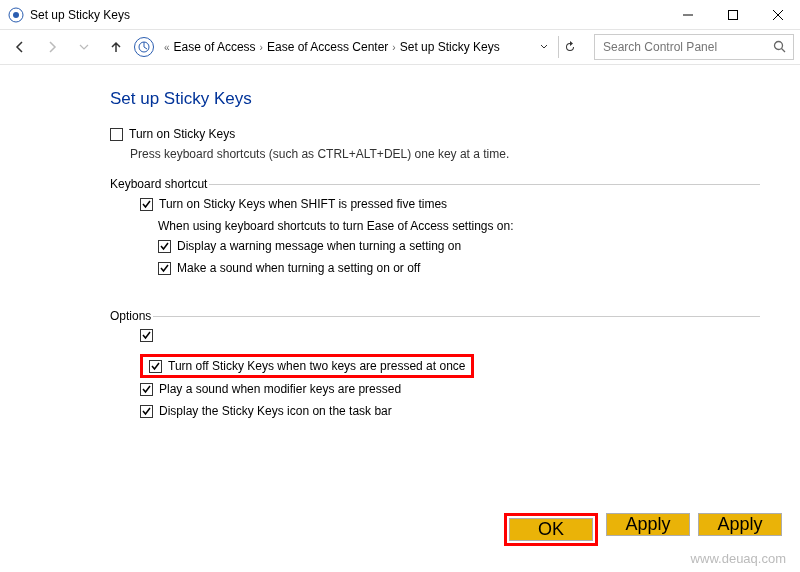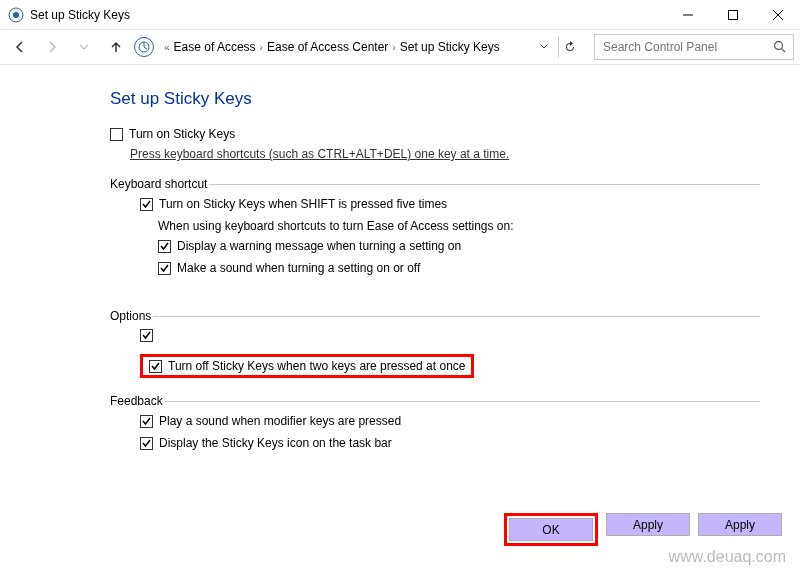--- a/index.html
+++ b/index.html
@@ -104,21 +104,20 @@
     border: 1px solid #333;
     display: inline-flex; align-items: center; justify-content: center;
     margin-right: 6px;
     flex-shrink: 0;
   }
   .chk.checked svg { display: block; }
   .chk svg { display: none; width: 11px; height: 11px; }
   .desc {
     margin: 6px 0 16px 20px;
     color: #333;
-    text-decoration: underline;
   }
   .group {
     margin: 10px 0 6px 0;
     display: flex;
     align-items: center;
     gap: 2px;
     text-align: center;
   }
   .group .gline {
     flex: 1;
@@ -137,34 +136,34 @@
   .footer {
     position: absolute;
     bottom: 26px;
     right: 18px;
     display: flex;
     gap: 8px;
   }
   .btn {
     width: 84px; height: 23px;
     border: 1px solid #adadad;
-    background: #c4b5fd;
-    display: flex; align-items: center; justify-content: center;
-    font-size: 12px;
+    background: #eab308;
+    display: flex; align-items: center; justify-content: center;
+    font-size: 18px;
   }
   .btn-hl {
     border: 3px solid #ff0000;
     padding: 2px;
     display: inline-flex;
   }
   .watermark {
     position: absolute;
     bottom: 6px;
     right: 14px;
-    font-size: 16px;
+    font-size: 13px;
     color: #bbb;
   }
   .bcdrop {
     width: 16px; height: 22px;
     display: flex; align-items: center; justify-content: center;
     color: #555;
     margin-left: auto;
   }
 </style>
 </head>
@@ -306,24 +305,20 @@
     <span class="hl-red">
       <span class="chk checked">
           <svg viewBox="0 0 11 11">
             <path d="M2 5 L4.5 8 L9 2" fill="none" stroke="#000" stroke-width="1.5"></path>
           </svg>
         </span>
       <span>Turn off Sticky Keys when two keys are pressed at once</span>
     </span>
   </div>
 
-  <div class="group" style="margin-top:16px">
-    <span>Feedback</span>
-    <span class="gline"></span>
-  </div>
   <div class="row indent1">
     <span class="chk checked">
         <svg viewBox="0 0 11 11">
           <path d="M2 5 L4.5 8 L9 2" fill="none" stroke="#000" stroke-width="1.5"></path>
         </svg>
       </span>
     <span>Play a sound when modifier keys are pressed</span>
   </div>
   <div class="row indent1" style="margin-top:8px">
     <span class="chk checked">

